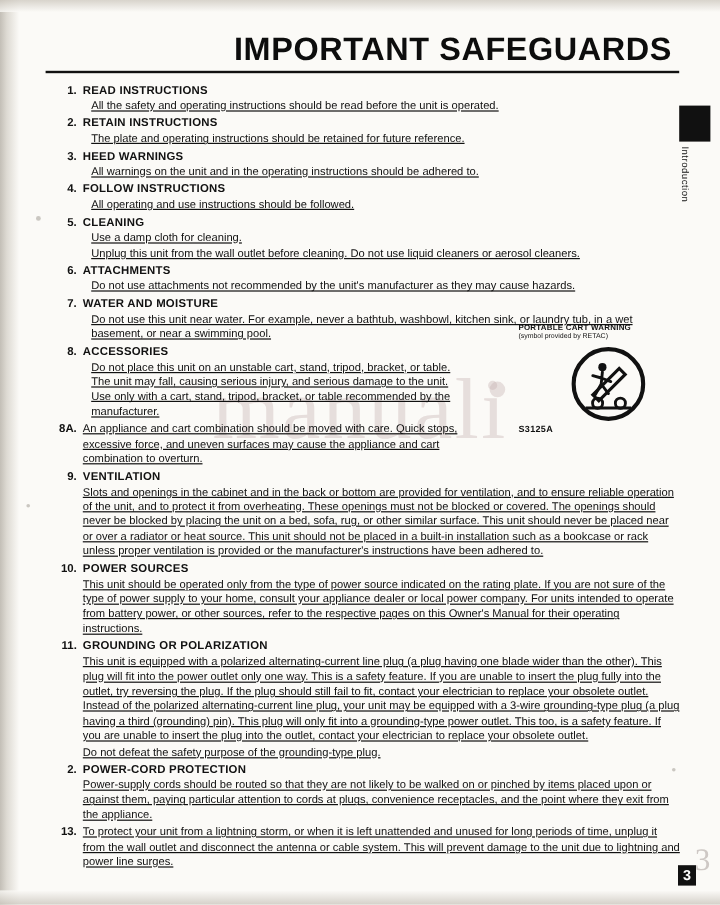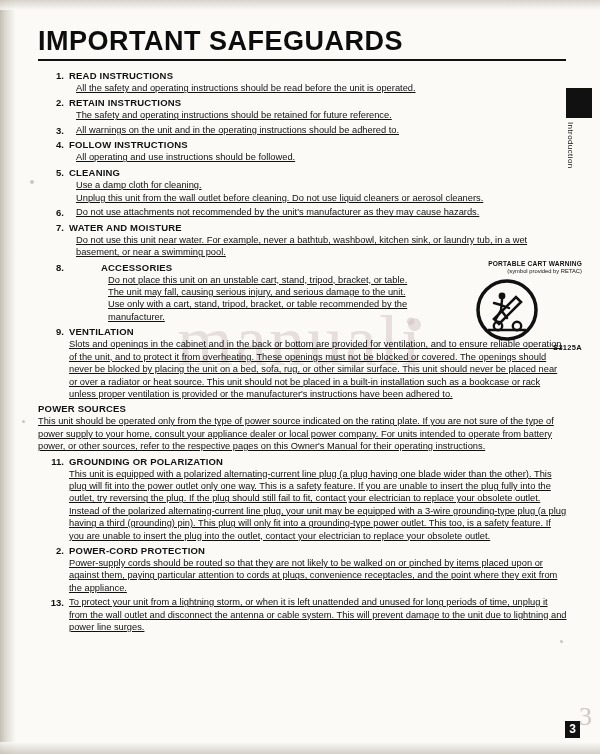--- a/index.html
+++ b/index.html
@@ -46,21 +46,21 @@
     position: absolute;
     left: 38px;
     top: 8px;
     width: 530px;
   }
   .title {
     font-family: "Liberation Sans", sans-serif;
     font-weight: bold;
     font-size: 27px;
     letter-spacing: 0.5px;
-    text-align: left;
+    text-align: right;
     margin: 18px 8px 2px 0;
     color: #0d0d0d;
   }
   .title-rule {
     border-bottom: 2px solid #111;
     margin: 0 2px 8px 0;
   }
   
   .list {
     margin: 0;
@@ -118,23 +118,23 @@
     font-size: 8px;
     margin-top: 4px;
     letter-spacing: .4px;
     color: #111;
   }
 
   
   .cart-warning {
     position: absolute;
     right: 18px;
-    top: 260px;
+    top: 270px;
     width: 150px;
-    text-align: right;
+    text-align: left;
   }
   .cw-title {
     font-size: 6.6px;
     font-weight: bold;
     letter-spacing: .2px;
     line-height: 8px;
   }
   .cw-sub {
     font-size: 5.8px;
     line-height: 7.5px;
@@ -226,27 +226,28 @@
         <div class="body">
           <div class="head">READ INSTRUCTIONS</div>
           <div class="para indent">All the safety and operating instructions should be read before the unit is operated.</div>
         </div>
       </div>
 
       <div class="item">
         <div class="num">2.</div>
         <div class="body">
           <div class="head">RETAIN INSTRUCTIONS</div>
-          <div class="para indent">The safety and operating instructions should be retained for future reference.</div>
+          <div class="para indent">The plate and operating instructions should be retained for future reference.</div>
         </div>
       </div>
 
       <div class="item">
         <div class="num">3.</div>
         <div class="body">
+          <div class="head">HEED WARNINGS</div>
           <div class="para indent">All warnings on the unit and in the operating instructions should be adhered to.</div>
         </div>
       </div>
 
       <div class="item">
         <div class="num">4.</div>
         <div class="body">
           <div class="head">FOLLOW INSTRUCTIONS</div>
           <div class="para indent">All operating and use instructions should be followed.</div>
         </div>
@@ -257,61 +258,70 @@
         <div class="body">
           <div class="head">CLEANING</div>
           <div class="para indent">Use a damp cloth for cleaning.</div>
           <div class="para indent">Unplug this unit from the wall outlet before cleaning. Do not use liquid cleaners or aerosol cleaners.</div>
         </div>
       </div>
 
       <div class="item">
         <div class="num">6.</div>
         <div class="body">
+          <div class="head">ATTACHMENTS</div>
           <div class="para indent">Do not use attachments not recommended by the unit's manufacturer as they may cause hazards.</div>
         </div>
       </div>
 
       <div class="item">
         <div class="num">7.</div>
         <div class="body">
           <div class="head">WATER AND MOISTURE</div>
           <div class="para indent">Do not use this unit near water. For example, never a bathtub, washbowl, kitchen sink, or laundry tub, in a wet basement, or near a swimming pool.</div>
         </div>
       </div>
 
       <div class="item">
         <div class="num">8.</div>
-        <div class="body" style="max-width:320px;margin-left:32px;">
+        <div class="body" style="max-width:320px;">
           <div class="head">ACCESSORIES</div>
           <div class="para indent">Do not place this unit on an unstable cart, stand, tripod, bracket, or table. The unit may fall, causing serious injury, and serious damage to the unit. Use only with a cart, stand, tripod, bracket, or table recommended by the manufacturer.</div>
         </div>
       </div>
 
+      <div class="item">
+        <div class="num">8A.</div>
+        <div class="body" style="max-width:320px;">
+          <div class="para">An appliance and cart combination should be moved with care. Quick stops, excessive force, and uneven surfaces may cause the appliance and cart combination to overturn.</div>
+        </div>
+      </div>
 
       <div class="item">
         <div class="num">9.</div>
         <div class="body">
           <div class="head">VENTILATION</div>
           <div class="para">Slots and openings in the cabinet and in the back or bottom are provided for ventilation, and to ensure reliable operation of the unit, and to protect it from overheating. These openings must not be blocked or covered. The openings should never be blocked by placing the unit on a bed, sofa, rug, or other similar surface. This unit should never be placed near or over a radiator or heat source. This unit should not be placed in a built-in installation such as a bookcase or rack unless proper ventilation is provided or the manufacturer's instructions have been adhered to.</div>
         </div>
       </div>
 
       <div class="item">
+        <div class="num">10.</div>
         <div class="body">
           <div class="head">POWER SOURCES</div>
           <div class="para">This unit should be operated only from the type of power source indicated on the rating plate. If you are not sure of the type of power supply to your home, consult your appliance dealer or local power company. For units intended to operate from battery power, or other sources, refer to the respective pages on this Owner's Manual for their operating instructions.</div>
         </div>
       </div>
 
       <div class="item">
         <div class="num">11.</div>
         <div class="body">
           <div class="head">GROUNDING OR POLARIZATION</div>
           <div class="para">This unit is equipped with a polarized alternating-current line plug (a plug having one blade wider than the other). This plug will fit into the power outlet only one way. This is a safety feature. If you are unable to insert the plug fully into the outlet, try reversing the plug. If the plug should still fail to fit, contact your electrician to replace your obsolete outlet. Instead of the polarized alternating-current line plug, your unit may be equipped with a 3-wire grounding-type plug (a plug having a third (grounding) pin). This plug will only fit into a grounding-type power outlet. This too, is a safety feature. If you are unable to insert the plug into the outlet, contact your electrician to replace your obsolete outlet.</div>
+          <div class="para">Do not defeat the safety purpose of the grounding-type plug.</div>
         </div>
       </div>
 
       <div class="item">
         <div class="num">2.</div>
         <div class="body">
           <div class="head">POWER-CORD PROTECTION</div>
           <div class="para">Power-supply cords should be routed so that they are not likely to be walked on or pinched by items placed upon or against them, paying particular attention to cords at plugs, convenience receptacles, and the point where they exit from the appliance.</div>
         </div>
       </div>

